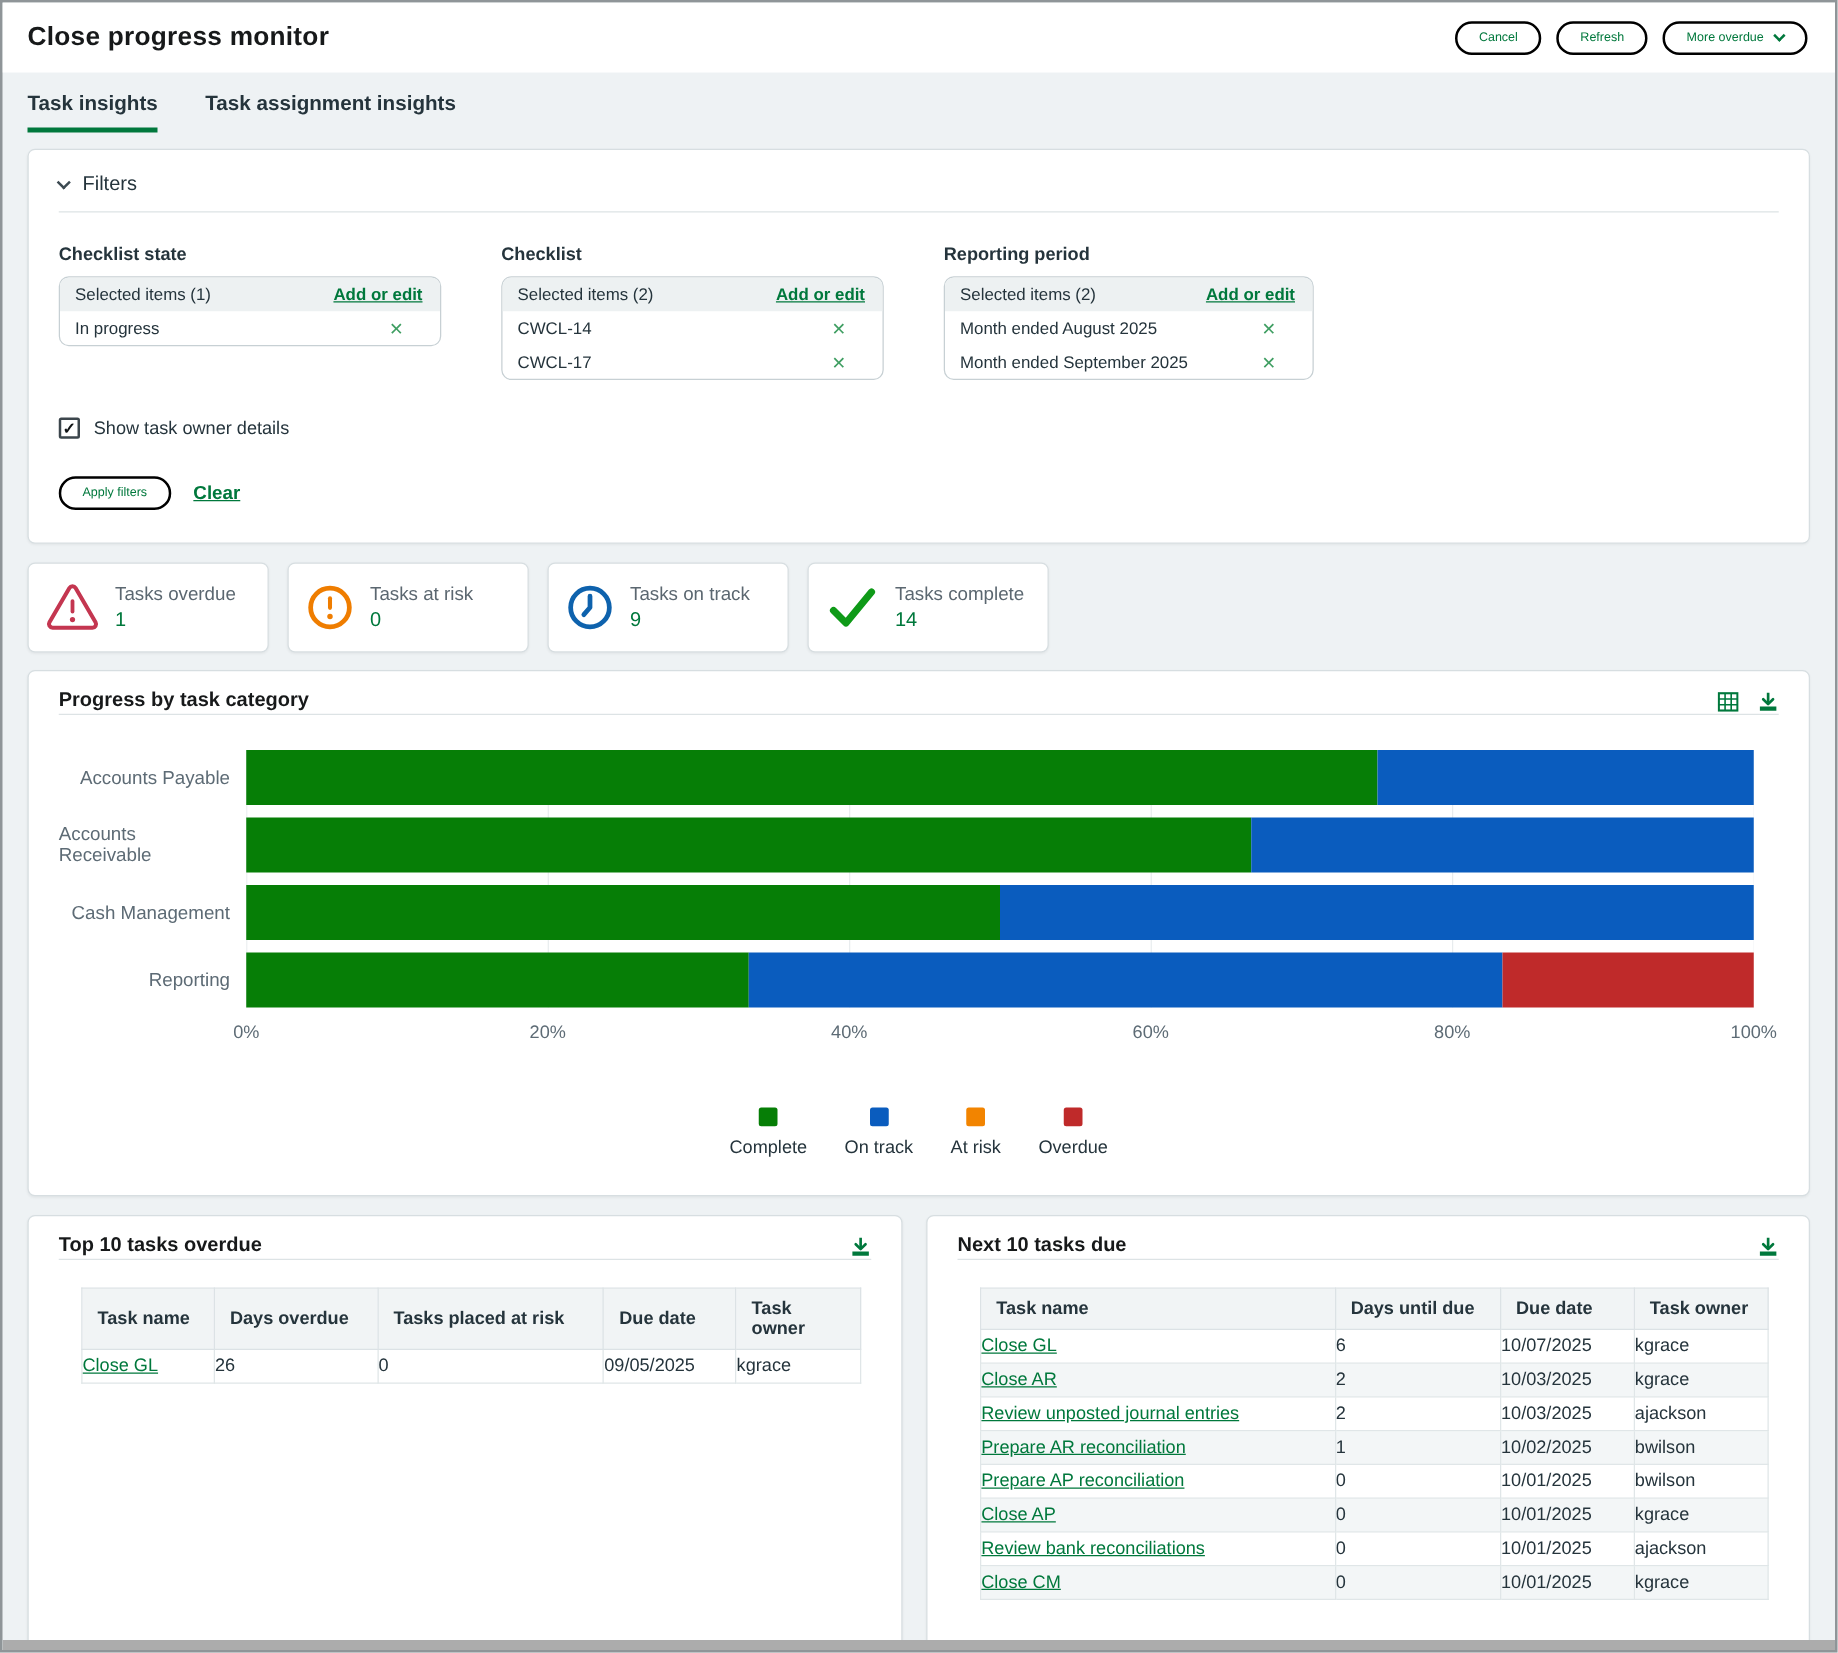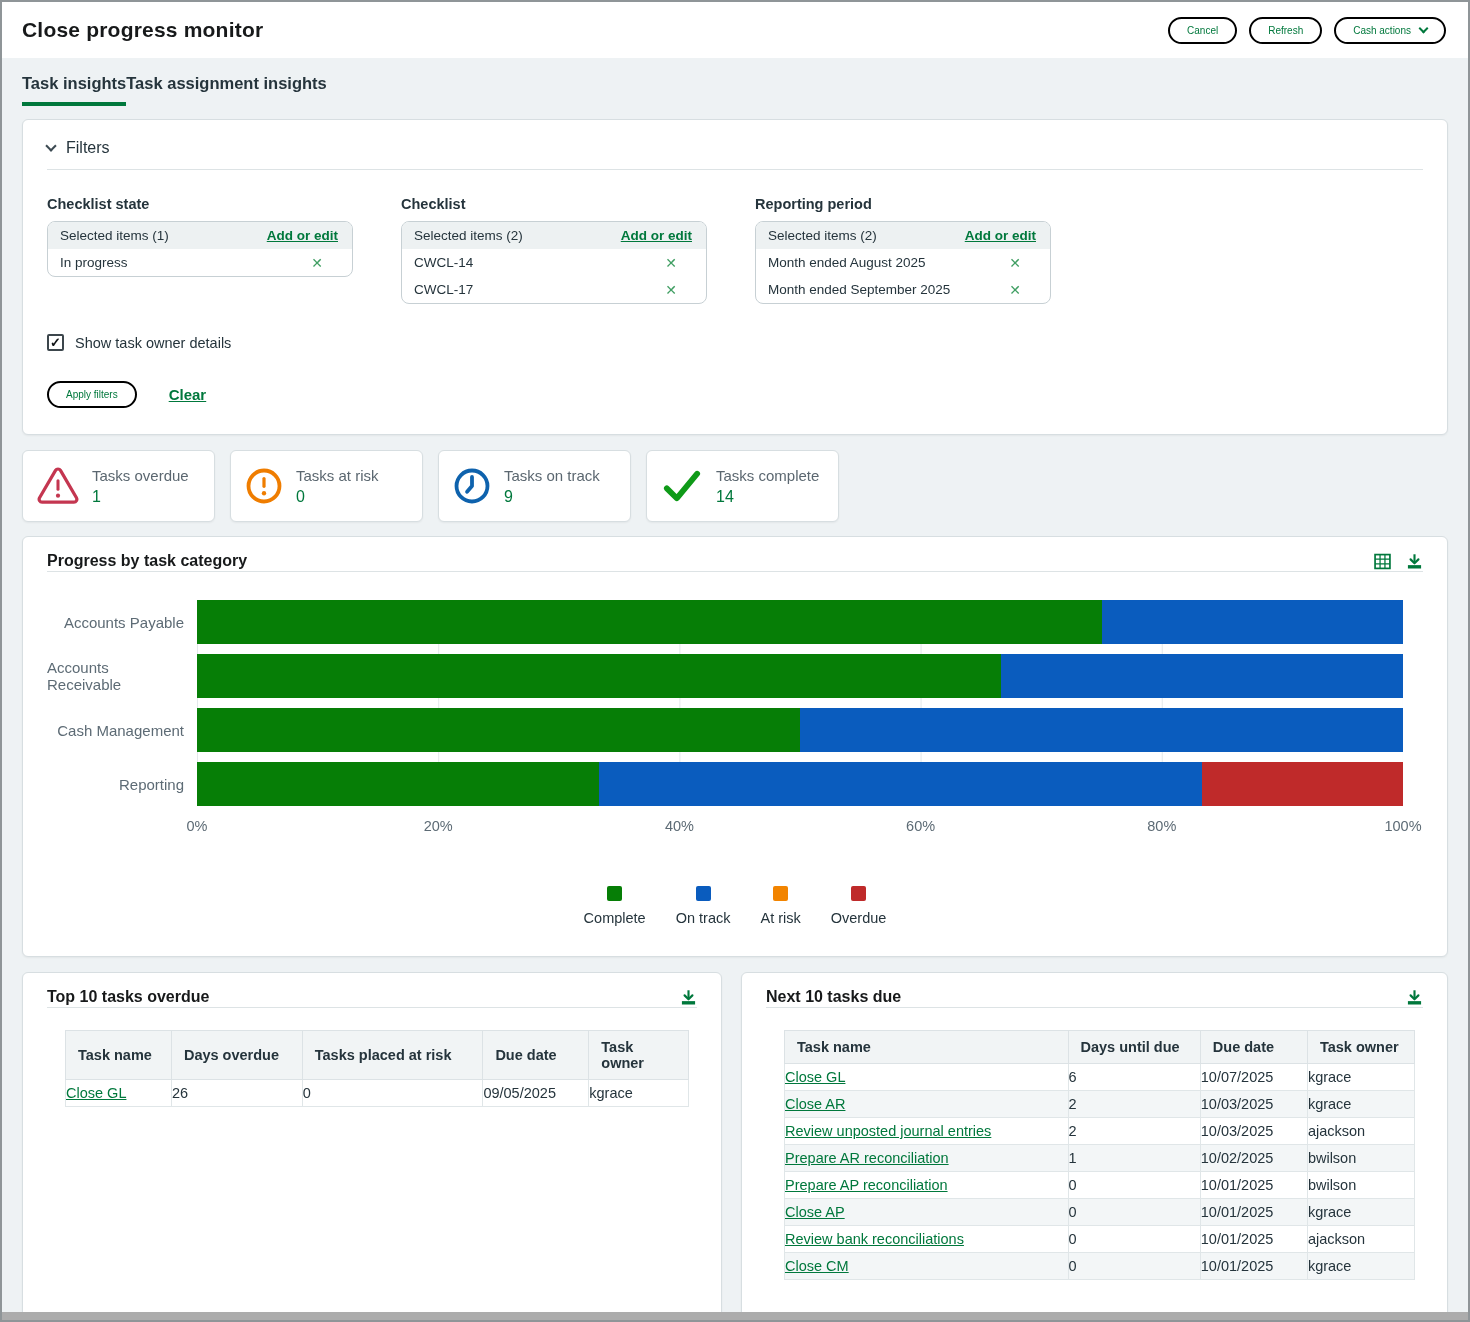--- a/index.html
+++ b/index.html
@@ -13,42 +13,42 @@
     overflow: hidden;
   }
   
   .app-header { height: 56px; background: #fff; display: flex; align-items: center; justify-content: space-between; padding: 0 22px 0 20px; }
   .page-title { font-size: 21px; font-weight: 700; color: #17191a; letter-spacing: .2px; }
   .hdr-btns { display: flex; gap: 12px; }
   .pill { display: inline-flex; align-items: center; gap: 9px; border: 2px solid #000000; color: #00783c; border-radius: 17px; padding: 6px 17px; font-size: 10px; font-weight: 500; background: #fff; cursor: pointer; font-family: inherit; }
   .chev { width: 7px; height: 7px; border-right: 2px solid #00783c; border-bottom: 2px solid #00783c; transform: rotate(45deg); margin-top: -3px; }
   .chev-dk { width: 8px; height: 8px; border-right: 2px solid #3c4a52; border-bottom: 2px solid #3c4a52; transform: rotate(45deg); margin-top: -4px; flex: none; }
   
-  .tabs { display: flex; padding: 16px 20px 0; }
+  .tabs { display: flex; gap: 38px; padding: 16px 20px 0; }
   .tab { font-size: 16.5px; font-weight: 700; color: #25343c; padding-bottom: 9px; cursor: pointer; border-bottom: 4px solid transparent; }
   .tab.active { border-bottom-color: #00783c; }
   
   .card { background: #fff; border: 1px solid #d7dee1; border-radius: 6px; box-shadow: 0 1px 2px rgba(0,0,0,.05); }
   
   .filters-card { margin: 13px 20px 0; padding: 15px 24px 26px; }
   .filters-head { display: flex; align-items: center; gap: 11px; font-size: 16px; color: #25343c; padding: 4px 0 12px; border-bottom: 1px solid #dde3e5; }
   .filter-groups { display: flex; gap: 48px; margin-top: 26px; }
   .filter-group:nth-child(1) { width: 306px; }
   .filter-group:nth-child(2) { width: 306px; }
   .filter-group:nth-child(3) { width: 296px; }
   .fg-label { font-size: 14.5px; font-weight: 700; margin-bottom: 9px; color: #25343c; }
   .fg-box { border: 1px solid #c7d0d4; border-radius: 8px; overflow: hidden; background: #fff; }
   .fg-head { display: flex; justify-content: space-between; align-items: center; background: #edf1f2; padding: 6px 14px 6px 12px; font-size: 13.5px; }
   .fg-action { color: #00783c; text-decoration: underline; cursor: pointer; font-weight: 600; }
   .fg-item { display: flex; justify-content: space-between; align-items: center; padding: 6px 12px; font-size: 13.5px; }
   .fg-x { color: #3f9e62; cursor: pointer; font-size: 14px; margin-right: 17px; line-height: 1; }
   .chk-row { display: flex; align-items: center; gap: 11px; margin-top: 30px; }
   .checkbox { width: 17px; height: 17px; border: 2px solid #3c464c; border-radius: 2px; display: flex; align-items: center; justify-content: center; font-size: 13px; font-weight: 700; color: #101315; background: #fff; cursor: pointer; line-height: 1; }
   .chk-label { font-size: 14.5px; }
-  .apply-row { display: flex; align-items: center; gap: 32px; margin-top: 30px; }
+  .apply-row { display: flex; align-items: center; gap: 18px; margin-top: 30px; }
   .link { color: #00783c; text-decoration: underline; font-size: 15px; font-weight: 600; cursor: pointer; }
   
   .stats-row { display: flex; gap: 15px; margin: 15px 20px 0; }
   .stat-card { width: 193px; height: 72px; display: flex; align-items: center; gap: 13px; padding: 0 10px 0 14px; }
   .stat-icon { flex: none; display: flex; }
   .stat-label { font-size: 15px; color: #5b6770; }
   .stat-value { font-size: 16px; color: #00783c; margin-top: 4px; }
   
   .chart-card { margin: 14px 20px 0; padding: 15px 24px 30px; }
   .card-title-row { display: flex; justify-content: space-between; align-items: center; padding-bottom: 1px; border-bottom: 1px solid #dde3e5; }
@@ -85,21 +85,21 @@
 <div class="app-header">
   <div class="page-title">Close progress monitor</div>
   <div class="hdr-btns">
     <button class="pill">
         <span>Cancel</span>
       </button>
     <button class="pill">
         <span>Refresh</span>
       </button>
     <button class="pill">
-        <span>Cash actions</span>
+        <span>More overdue</span>
         <span class="chev"></span>
       </button>
   </div>
 </div>
 
 <div class="tabs">
   <div class="tab active">Task insights</div>
   <div class="tab">Task assignment insights</div>
 </div>
 

